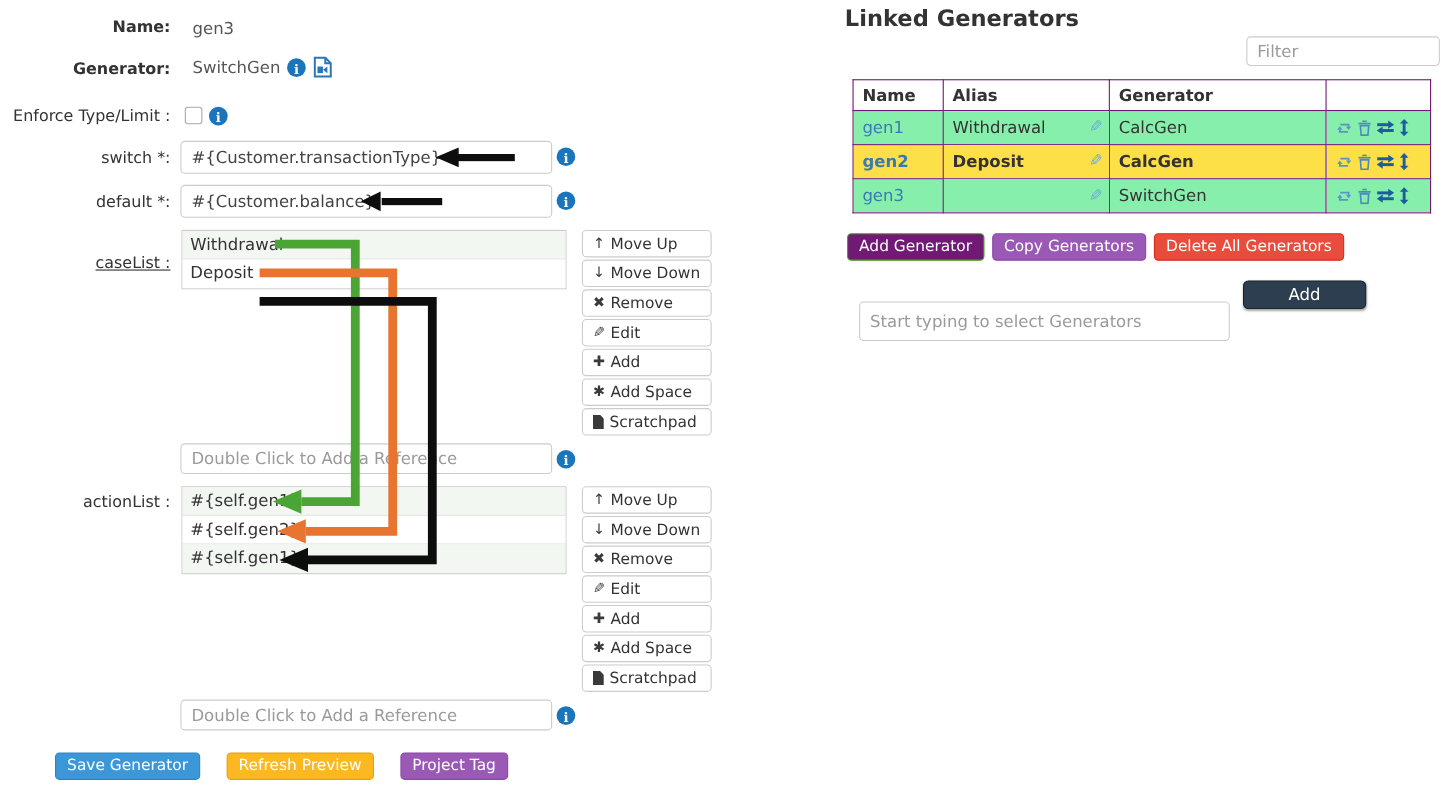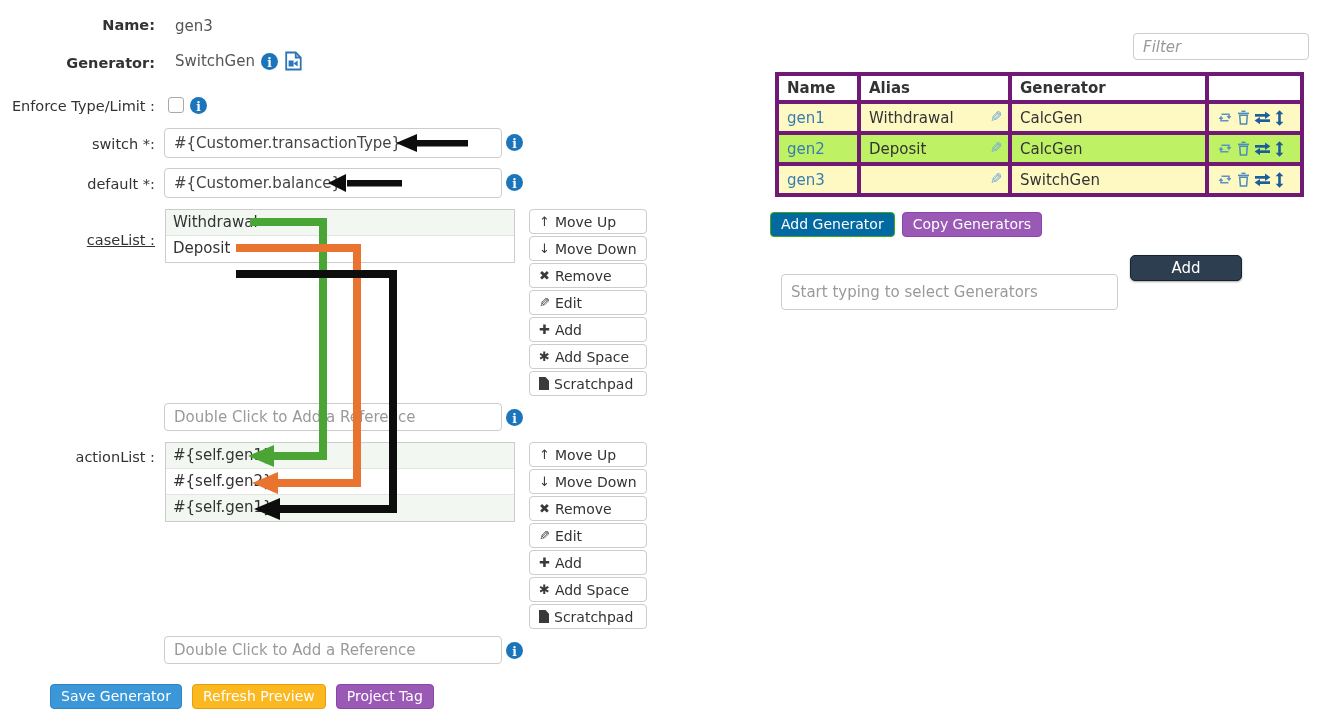--- a/index.html
+++ b/index.html
@@ -26,38 +26,38 @@
   .listrow.even{background:#fff;}
   .btncol{position:absolute;width:118px;display:flex;flex-direction:column;gap:2px;}
   .lbtn{height:25px;background:#fff;border:1px solid #ccc;border-radius:4px;display:flex;
        align-items:center;gap:5px;padding:0 0 0 9px;font-family:"DejaVu Sans",sans-serif;
        font-size:14px;color:#333;cursor:pointer;box-sizing:border-box;}
   .lbtn .ic{font-size:13px;color:#3a3a3a;line-height:1;}
   .file-ic{width:10px;height:13px;background:#3a3a3a;
        clip-path:polygon(0 0,65% 0,100% 28%,100% 100%,0 100%);}
   .cbtn{border:none;border-radius:4px;color:#fff;font-family:"DejaVu Sans",sans-serif;
        font-size:14px;padding:3px 10px 4px 10px;cursor:pointer;white-space:nowrap;}
-  .footer-btns{position:absolute;left:50px;top:684px;display:flex;gap:10px;}
+  .footer-btns{position:absolute;left:50px;top:684px;display:flex;gap:24px;}
   .rbtns{position:absolute;left:770px;top:212px;display:flex;gap:7px;}
   .btn-save{background:#3b97d8;border:1px solid #2e86c1;}
   .btn-removegen{background:#e74c3c;border:1px solid #d62c1a;}
   .btn-refresh{background:#fcb821;border:1px solid #e3a008;}
   .btn-tag{background:#9b59b6;border:1px solid #8e44ad;}
-  .btn-addgen{background:#0369a1;border:1px solid #43a816;}
+  .btn-addgen{background:#701a75;border:1px solid #43a816;}
   .btn-copy{background:#9b59b6;border:1px solid #8e44ad;}
   .btn-delall{background:#e74c3c;border:1px solid #d62c1a;}
   .page-title{position:absolute;left:768px;top:5px;font-size:20.5px;font-weight:600;color:#333;}
   
   .lg-table{position:absolute;left:775px;top:72px;border-collapse:collapse;table-layout:fixed;}
-  .lg-table th,.lg-table td{border:4px solid #701a75;font-size:15px;text-align:left;
+  .lg-table th,.lg-table td{border:1px solid #701a75;font-size:15px;text-align:left;
        padding:0 8px;box-sizing:border-box;overflow:hidden;}
   .lg-table th{height:28px;font-weight:bold;color:#333;background:#fff;}
   .lg-table td{height:31px;color:#333;}
-  .lg-table tr.odd td{background:#fef9c3;}
-  .lg-table tr.even td{background:#bef264;}
+  .lg-table tr.odd td{background:#86efac;}
+  .lg-table tr.even td{background:#fde047;font-weight:bold;}
   .name-link{color:#3a7bb0;cursor:pointer;}
   .alias-cell{position:relative;}
   .pencil-ic{position:absolute;right:5px;top:50%;transform:translateY(-54%) scaleX(-1);
        color:#6ea9d8;font-size:15px;}
   .pencil-ic::after{content:"\270E";}
   .rowicons{display:flex;align-items:center;gap:4px;}
   .add-dark{position:absolute;left:1130px;top:255px;width:112px;height:26px;background:#2c3e50;
        border:1px solid #17242f;border-radius:5px;color:#fff;font-size:15px;
        font-family:"DejaVu Sans",sans-serif;cursor:pointer;box-shadow:0 1px 2px rgba(0,0,0,.35);}
   .genrow{position:absolute;left:175px;top:51px;display:flex;align-items:center;gap:6px;}
@@ -178,21 +178,22 @@
 
   <input class="txt-input" style="left: 164px; top: 636px; width: 338px; height: 28px;" placeholder="Double Click to Add a Reference">
   <span class="info-icon" style="left:506px;top:642px;"></span>
 
   <div class="footer-btns">
     <button class="cbtn btn-save">Save Generator</button>
     <button class="cbtn btn-refresh">Refresh Preview</button>
     <button class="cbtn btn-tag">Project Tag</button>
   </div>
 
-  <input class="txt-input" style="left: 1133px; top: 33px; width: 176px; height: 27px; font-style: italic;" placeholder="Filter">
+  <div class="page-title">Linked Generators</div>
+  <input class="txt-input" style="left: 1133px; top: 33px; width: 176px; height: 27px;" placeholder="Filter">
 
   <table class="lg-table">
     <colgroup>
         <col style="width:82px">
         <col style="width:151px">
         <col style="width:197px">
         <col style="width:95px">
       </colgroup>
     <tbody>
         <tr>
@@ -317,20 +318,21 @@
               </span>
       </div>
           </td>
     </tr>
   </tbody>
     </table>
 
   <div class="rbtns">
     <button class="cbtn btn-addgen">Add Generator</button>
     <button class="cbtn btn-copy">Copy Generators</button>
+    <button class="cbtn btn-delall">Delete All Generators</button>
   </div>
 
   <input class="txt-input" style="left: 781px; top: 250px; width: 337px; height: 36px; margin-top: 24px;" placeholder="Start typing to select Generators">
   <button class="add-dark">Add</button>
 
   <svg id="arrow-overlay" width="660" height="727" viewBox="0 0 660 727">
 
     <g>
       <rect x="415" y="140" width="53" height="6.5" fill="#0d0d0d"></rect>
       <polygon points="396,143 417,134 417,152" fill="#0d0d0d"></polygon>

